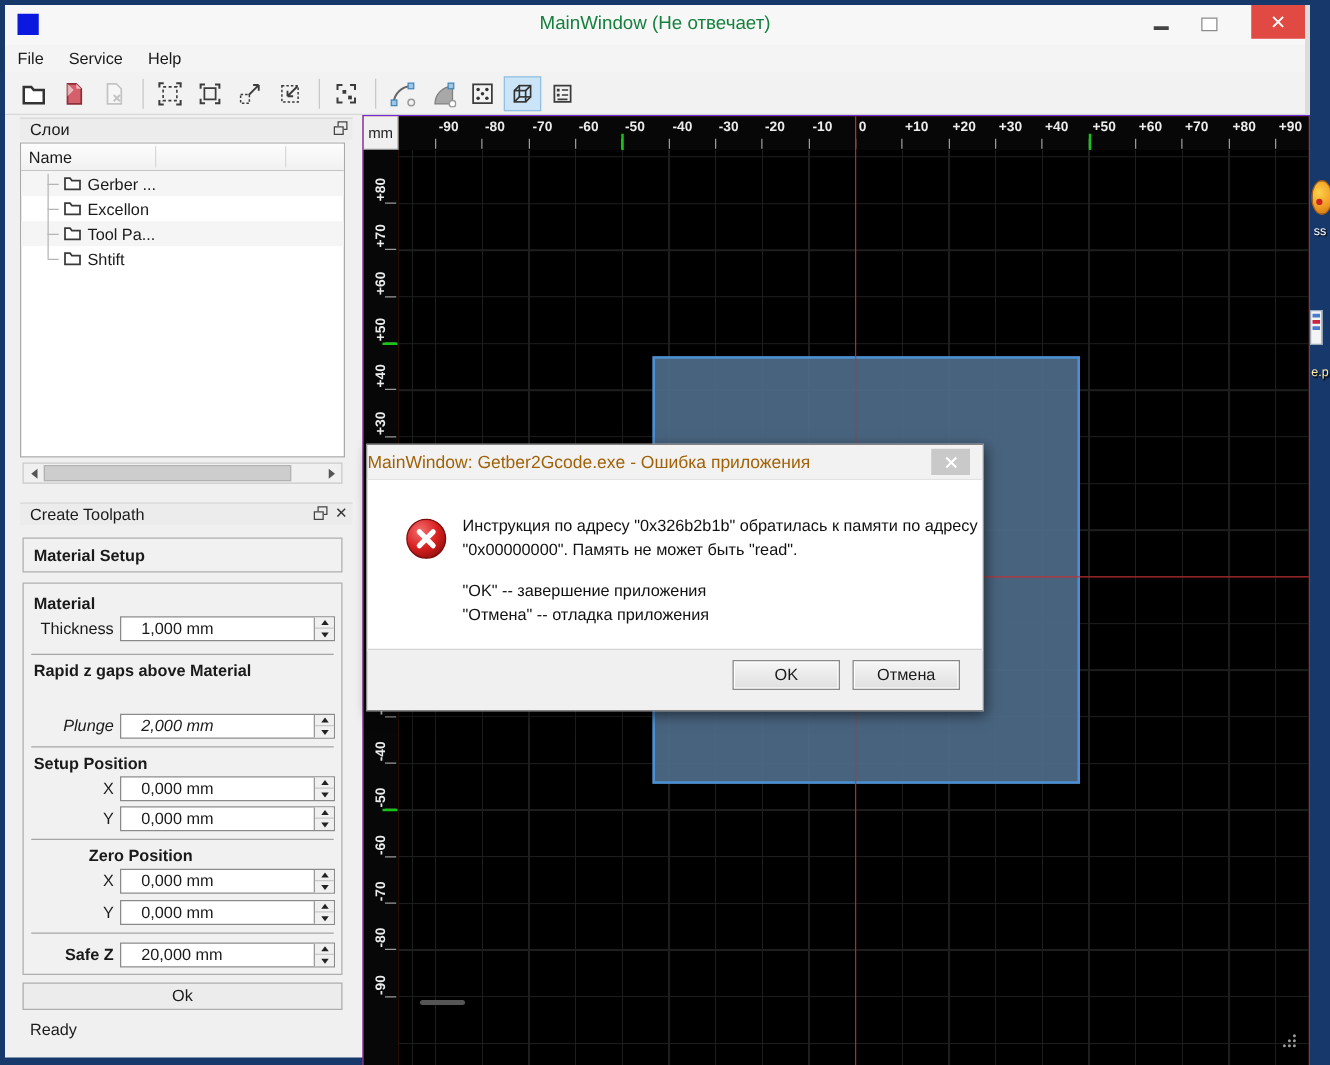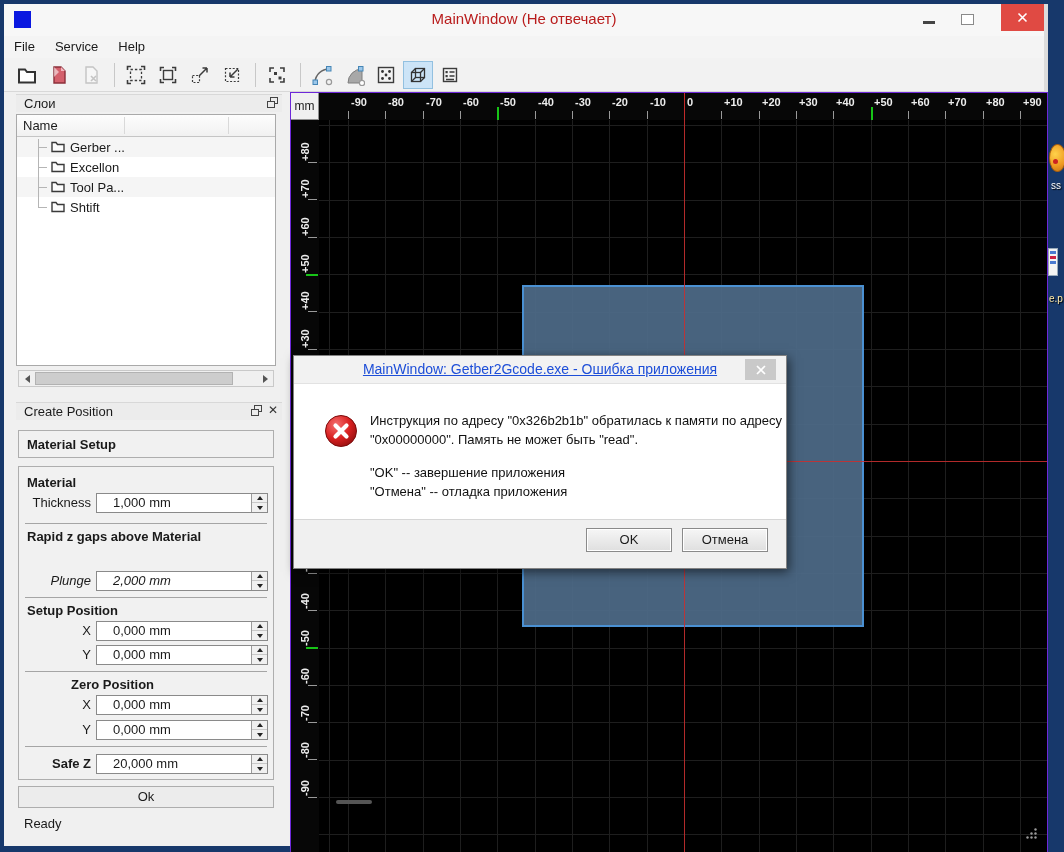--- a/index.html
+++ b/index.html
@@ -5,21 +5,21 @@
   * { margin:0; padding:0; box-sizing:border-box; }
   html,body { width:1064px; height:852px; overflow:hidden; }
   body { background:#17386b; font-family:"Liberation Sans",sans-serif; position:relative; color:#1a1a1a; }
 
   
   #window { position:absolute; left:4px; top:4px; width:1044px; height:842px;
             background:#f0f0f0; border-right:4px solid #dcdcdc; }
 
   .titlebar { position:absolute; left:0; top:0; right:0; height:32px; background:#f7f7f7; }
   .app-icon { position:absolute; left:10px; top:7px; width:17px; height:17px; background:#0a18e0; }
-  .title-text { position:absolute; left:0; right:0; top:6px; text-align:center; font-size:15px; color:#b91c1c; }
+  .title-text { position:absolute; left:0; right:0; top:6px; text-align:center; font-size:15px; color:#15803d; }
   .btn-min { position:absolute; right:109px; top:17px; width:12px; height:3px; background:#444; }
   .btn-max { position:absolute; right:70px; top:10px; width:13px; height:11px; border:1.5px solid #8a8a8a; background:#fff; }
   .btn-close { position:absolute; right:0; top:0; width:43px; height:27px; background:#e04a43;
                display:flex; align-items:center; justify-content:center; }
 
   .menubar { position:absolute; left:0; top:32px; right:0; height:22px; background:#f4f4f4; display:flex; }
   .menu-item { font-size:13px; padding:3px 10px; }
 
   .toolbar { position:absolute; left:0; top:54px; right:0; height:34px; background:#f2f2f2;
              border-bottom:1px solid #d8d8d8; display:flex; align-items:center; padding-left:8px; }
@@ -106,21 +106,21 @@
   .sel-rect { position:absolute; left:203px; top:165px; width:342px; height:342px;
               background:rgba(77,106,136,0.93); border:2px solid #4a90d2; }
   .cross-v { position:absolute; left:365px; top:0; bottom:0; width:1px; background:rgba(205,45,45,0.85); z-index:3; }
   .cross-h { position:absolute; top:341px; left:0; right:0; height:1px; background:rgba(205,45,45,0.85); z-index:3; }
   .cv-scroll { position:absolute; left:17px; top:680px; width:36px; height:4px; background:#555; border-radius:2px; }
 
   
   .dialog { position:absolute; left:293px; top:355px; width:494px; height:214px; background:#f2f2f2;
             border:1px solid #828282; box-shadow:2px 3px 10px rgba(0,0,0,0.55); z-index:50; }
   .dlg-title { position:absolute; left:0; top:0; right:0; height:27px; background:#f2f2f2; }
-  .dlg-title span { display:block; text-align:center; font-size:14px; padding-top:5px; color:#1d4ed8;text-decoration:underline; }
+  .dlg-title span { display:block; text-align:left; font-size:14px; padding-top:5px; color:#a16207; }
   .dlg-close { position:absolute; right:10px; top:3px; width:31px; height:21px; background:#c9c9c9;
                display:flex; align-items:center; justify-content:center; }
   .dlg-body { position:absolute; left:0; top:27px; right:0; height:138px; background:#fff;
               border-top:1px solid #e2e2e2; }
   .err-icon { position:absolute; left:30px; top:30px; }
   .dlg-text { position:absolute; left:76px; top:27px; font-size:13px; line-height:19px; color:#111; }
   .dlg-hints { margin-top:14px; }
   .dlg-footer { position:absolute; left:0; bottom:0; right:0; height:49px; background:#f0f0f0;
                 border-top:1px solid #d6d6d6; }
   .dlg-btn { position:absolute; top:8px; width:86px; height:24px; font-size:13px; text-align:center; line-height:22px;
@@ -307,21 +307,21 @@
     <span class="hs-arrow" style="left:0;">
         <span class="tri-l"></span>
       </span>
     <span class="hs-handle"></span>
     <span class="hs-arrow" style="right:0;">
         <span class="tri-r"></span>
       </span>
   </div>
 
   <div class="dock-header" style="top:398px;">
-    <span>Create Position</span>
+    <span>Create Toolpath</span>
     <span class="dock-icons">
       <span class="float-ico">
           <span class="t"></span>
           <span class="b"></span>
         </span>
       <span class="dock-close">✕</span>
     </span>
   </div>
 
   <div class="section-box" style="top:426px; height:28px;">

